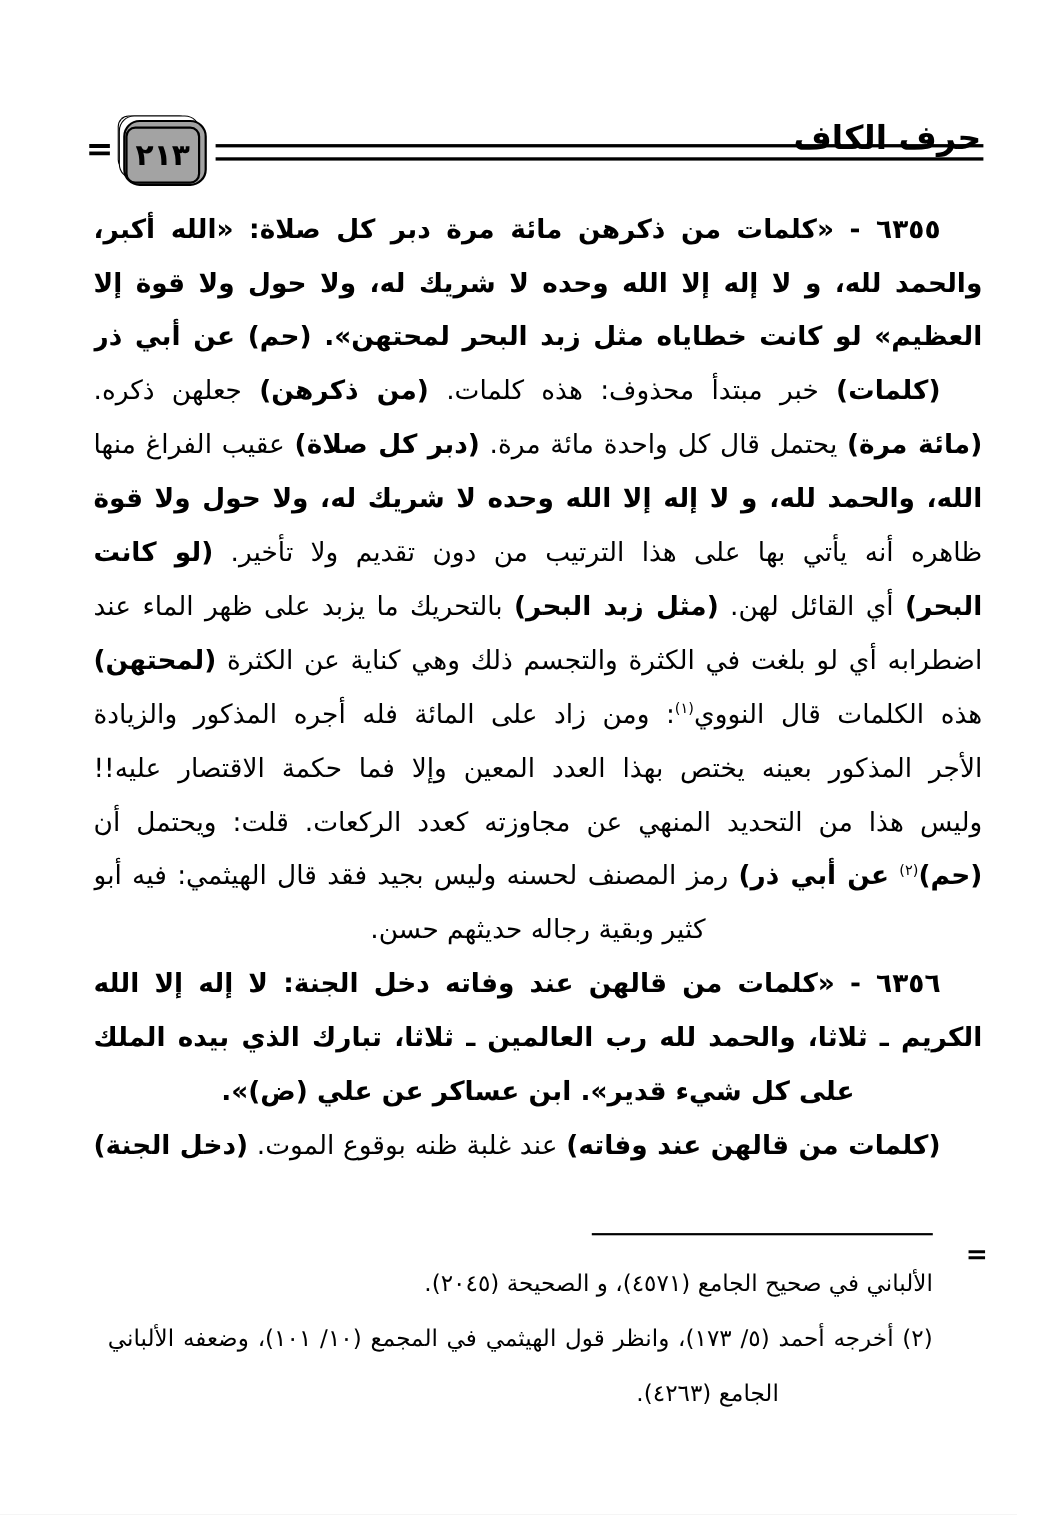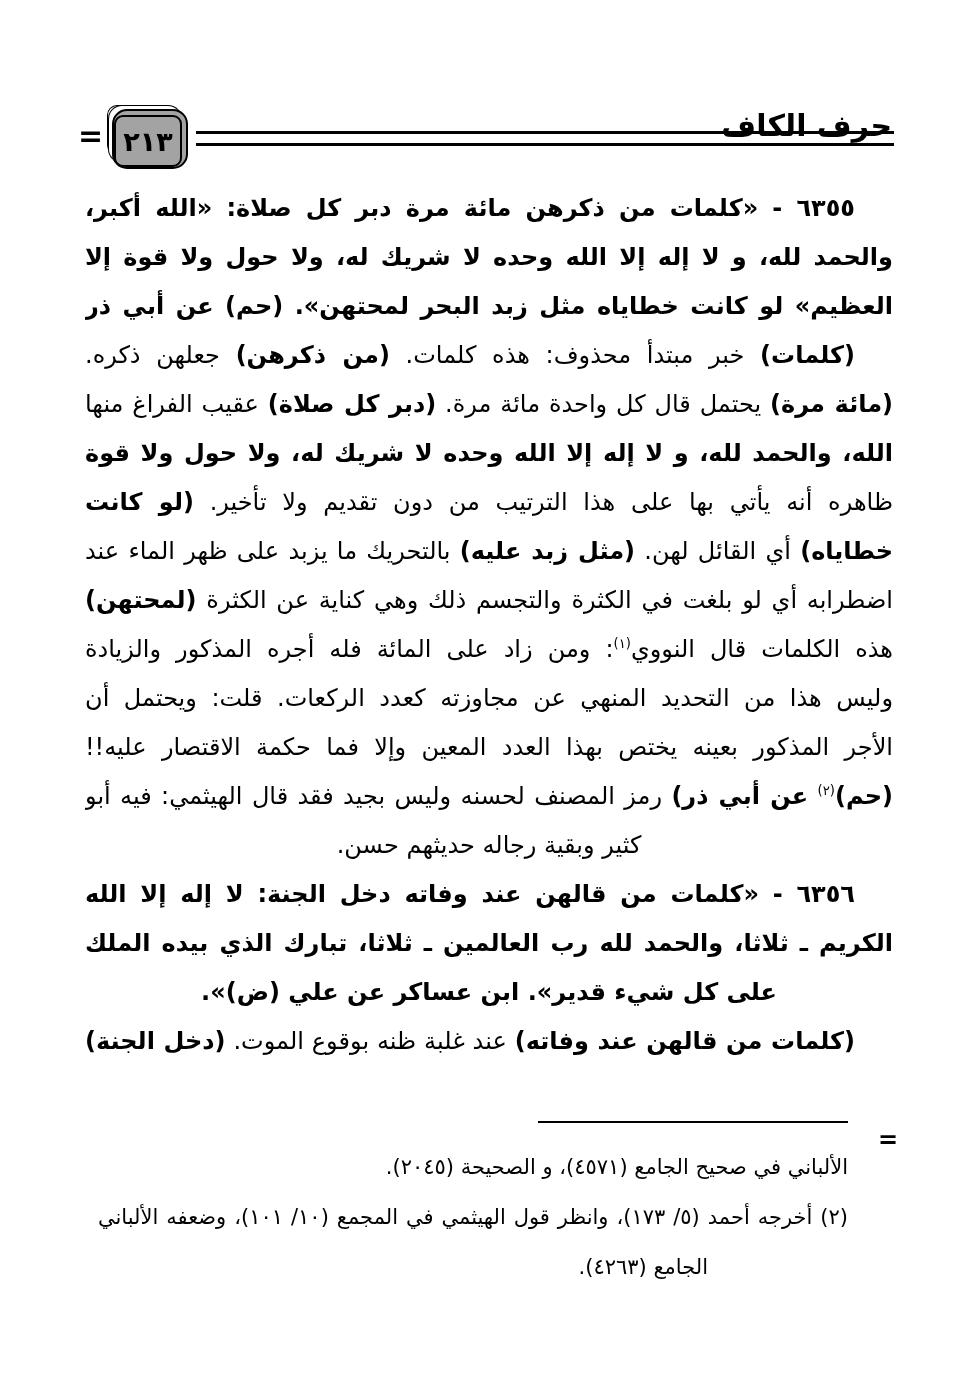--- a/index.html
+++ b/index.html
@@ -64,25 +64,25 @@
   </div>
 
   <div class="body-text">
     <div class="bline bold indent">٦٣٥٥ - «كلمات من ذكرهن مائة مرة دبر كل صلاة: «الله أكبر، وسبحان الله،</div>
     <div class="bline bold">والحمد لله، و لا إله إلا الله وحده لا شريك له، ولا حول ولا قوة إلا بالله العلي</div>
     <div class="bline bold end">العظيم» لو كانت خطاياه مثل زبد البحر لمحتهن». (حم) عن أبي ذر (ح)».</div>
     <div class="bline indent"><b>(كلمات)</b> خبر مبتدأ محذوف: هذه كلمات. <b>(من ذكرهن)</b> جعلهن ذكره.</div>
     <div class="bline"><b>(مائة مرة)</b> يحتمل قال كل واحدة مائة مرة. <b>(دبر كل صلاة)</b> عقيب الفراغ منها</div>
     <div class="bline bold"><b>الله، والحمد لله، و لا إله إلا الله وحده لا شريك له، ولا حول ولا قوة إلا بالله)</b></div>
     <div class="bline">ظاهره أنه يأتي بها على هذا الترتيب من دون تقديم ولا تأخير. <b>(لو كانت</b></div>
-    <div class="bline"><b>خطاياه)</b> أي القائل لهن. <b>(مثل زبد عليه)</b> بالتحريك ما يزبد على ظهر الماء عند</div>
+    <div class="bline"><b>البحر)</b> أي القائل لهن. <b>(مثل زبد البحر)</b> بالتحريك ما يزبد على ظهر الماء عند</div>
     <div class="bline">اضطرابه أي لو بلغت في الكثرة والتجسم ذلك وهي كناية عن الكثرة <b>(لمحتهن)</b></div>
     <div class="bline">هذه الكلمات قال النووي<sup>(١)</sup>: ومن زاد على المائة فله أجره المذكور والزيادة</div>
+    <div class="bline">الأجر المذكور بعينه يختص بهذا العدد المعين وإلا فما حكمة الاقتصار عليه!!</div>
     <div class="bline">وليس هذا من التحديد المنهي عن مجاوزته كعدد الركعات. قلت: ويحتمل أن</div>
-    <div class="bline">الأجر المذكور بعينه يختص بهذا العدد المعين وإلا فما حكمة الاقتصار عليه!!</div>
     <div class="bline"><b>(حم)</b><sup>(٢)</sup> <b>عن أبي ذر)</b> رمز المصنف لحسنه وليس بجيد فقد قال الهيثمي: فيه أبو</div>
     <div class="bline center">كثير وبقية رجاله حديثهم حسن.</div>
     <div class="bline bold indent">٦٣٥٦ - «كلمات من قالهن عند وفاته دخل الجنة: لا إله إلا الله الحليم</div>
     <div class="bline bold">الكريم ـ ثلاثا، والحمد لله رب العالمين ـ ثلاثا، تبارك الذي بيده الملك وهو</div>
     <div class="bline bold center">على كل شيء قدير». ابن عساكر عن علي (ض)».</div>
     <div class="bline indent"><b>(كلمات من قالهن عند وفاته)</b> عند غلبة ظنه بوقوع الموت. <b>(دخل الجنة)</b> مع</div>
   </div>
 
   <div class="footnote-sep"></div>
   <div class="footnote-marker">=</div>

